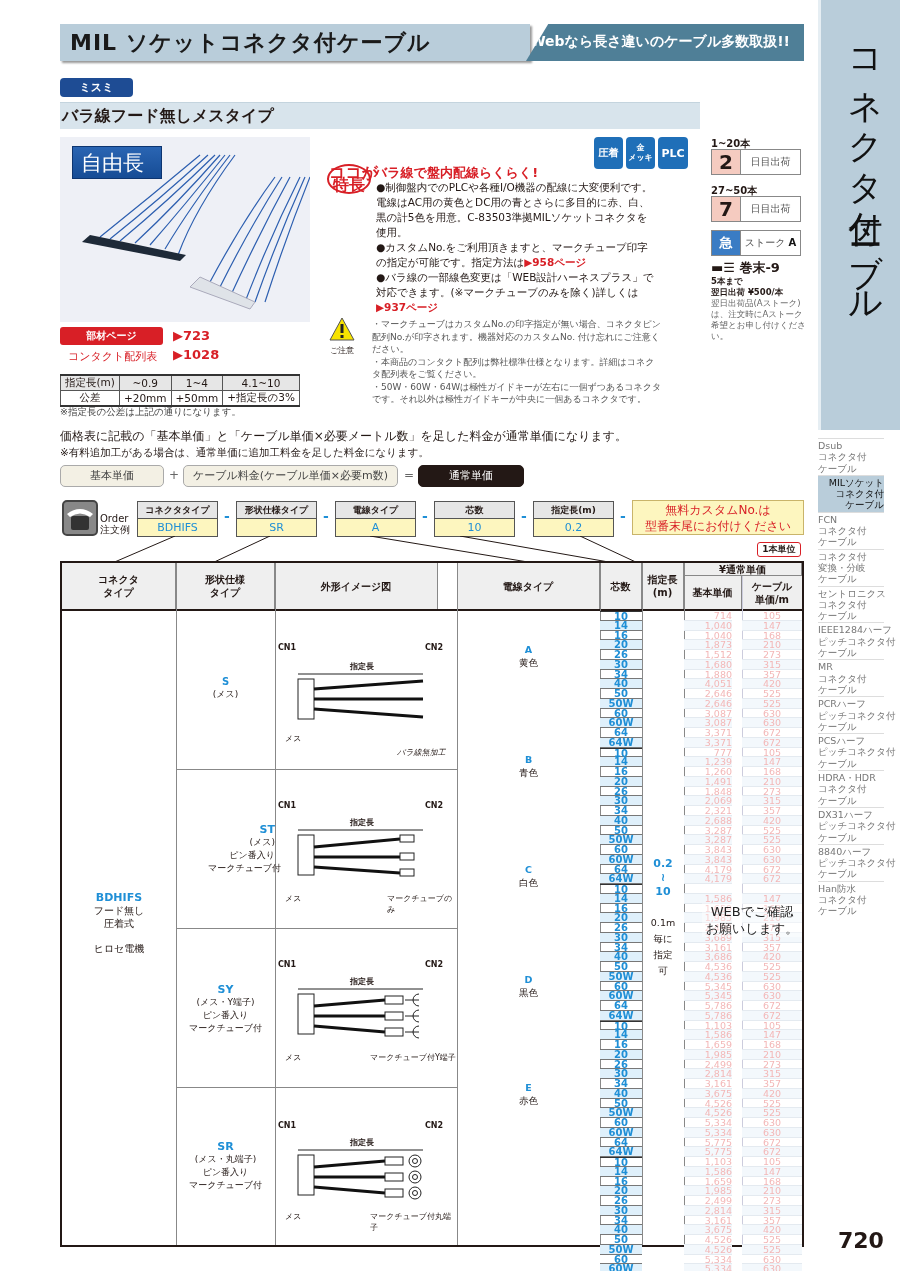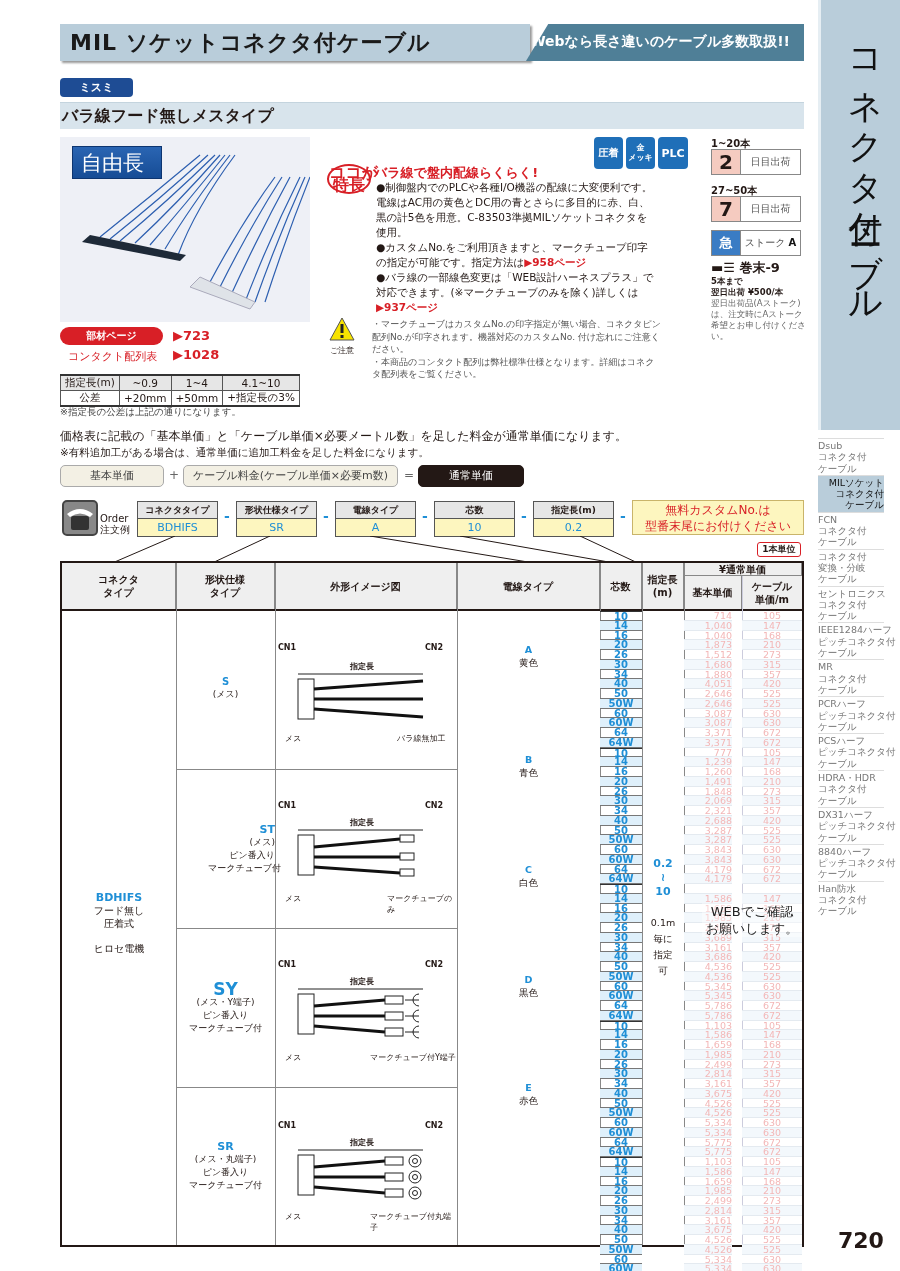--- a/index.html
+++ b/index.html
@@ -6,42 +6,42 @@
   body { width: 900px; height: 1271px; background: #fff; font-family: "DejaVu Sans", "Liberation Sans", sans-serif; color: #231815; position: relative; overflow: hidden; font-size: 10px; }
   .abs { position: absolute; }
   
   .title-bar { left: 60px; top: 24px; width: 470px; height: 37px; background: #b9cdda; box-shadow: 2px 2px 2px #999; }
   .title-bar span { position: absolute; left: 10px; top: 4px; font-size: 22px; font-weight: bold; color: #1a1a1a; letter-spacing: 1px; }
   .web-banner { left: 526px; top: 24px; width: 278px; height: 37px; background: #4f7f97; clip-path: polygon(8% 0, 100% 0, 100% 100%, 0 100%); box-shadow: 2px 2px 2px #888; }
   .web-banner span { position: absolute; right: 14px; top: 9px; color: #fff; font-size: 14px; font-weight: bold; }
   .side-band { left: 818px; top: 0; width: 82px; height: 430px; background: #b9cdda; border-left: 3px solid #e6eef3; }
   .side-band .vt { position: absolute; left: 22px; top: 28px; writing-mode: vertical-rl; font-size: 34px; color: #111; letter-spacing: 1px; }
   .misumi { left: 60px; top: 78px; width: 73px; height: 19px; background: #1e4c94; border-radius: 4px; color: #fff; font-size: 11px; font-weight: bold; text-align: center; line-height: 19px; }
-  .subtitle-bar { left: 60px; top: 102px; width: 744px; height: 27px; background: #d8e4ec; border-top: 1px solid #c4d4de; }
+  .subtitle-bar { left: 60px; top: 102px; width: 640px; height: 27px; background: #d8e4ec; border-top: 1px solid #c4d4de; }
   .subtitle-bar span { position: absolute; left: 2px; top: 3px; font-size: 16px; font-weight: bold; }
   
   .photo { left: 60px; top: 137px; width: 250px; height: 185px; background: #eef0f6; }
   .free-len { left: 72px; top: 146px; width: 90px; height: 33px; background: linear-gradient(#2a65b3, #164c95); color: #fff; font-size: 21px; line-height: 33px; padding-left: 8px; border: 1px solid #0d3570; }
   .photo svg { position: absolute; left: 0; top: 0; }
   
   .badge { height: 32px; background: #1f6fb8; color: #fff; border-radius: 4px; font-weight: bold; text-align: center; display: flex; align-items: center; justify-content: center; }
   
   .coco { left: 327px; top: 164px; width: 44px; height: 30px; border: 2px solid #d81f26; border-radius: 50%; color: #d81f26; font-weight: bold; font-size: 16px; text-align: center; line-height: 12px; padding-top: 1px; }
   .feat-title { left: 374px; top: 164px; color: #d81f26; font-weight: bold; font-size: 13px; }
   .feat { left: 376px; width: 278px; font-size: 10.5px; line-height: 15px; }
   .red { color: #d81f26; font-weight: bold; }
   .caution { left: 372px; top: 318px; width: 290px; font-size: 9px; line-height: 12.5px; color: #555; }
   .warn-tri { left: 329px; top: 317px; }
   
   .ship-label { left: 711px; font-size: 10px; font-weight: bold; }
   .ship-box { left: 711px; width: 90px; height: 26px; border: 1px solid #888; display: flex; }
   .ship-box .num { width: 29px; background: #f5cbc0; font-size: 20px; font-weight: bold; text-align: center; line-height: 24px; border-right: 1px solid #888; }
   .ship-box .lbl { flex: 1; text-align: center; line-height: 24px; font-size: 10px; color: #555; }
   
-  .parts-btn { left: 60px; top: 327px; width: 103px; height: 18px; background: #d81f26; color: #fff; border-radius: 9px; font-size: 10px; font-weight: bold; text-align: center; line-height: 18px; }
+  .parts-btn { left: 60px; top: 327px; width: 103px; height: 18px; background: #d81f26; color: #fff; border-radius: 3px; font-size: 10px; font-weight: bold; text-align: center; line-height: 18px; }
   .pg { color: #d81f26; font-size: 13px; font-weight: bold; }
   .tol { left: 60px; top: 374px; border-collapse: collapse; font-size: 10.5px; }
   .tol td { border: 1px solid #555; padding: 0 4px; text-align: center; height: 15px; }
   .tol tr:first-child td { background: #e6e6e6; border-top: 2px solid #333; }
   .tol tr:last-child td { border-bottom: 2px solid #333; }
   
   .formula-box { height: 22px; border: 1px solid #aaa; border-radius: 5px; background: #f3f0e4; font-size: 11px; text-align: center; line-height: 20px; color: #444; }
   
   .ord-box { width: 81px; border: 1px solid #555; }
   .ord-box .h { height: 17px; background: #e6e6e6; font-size: 9px; font-weight: bold; text-align: center; line-height: 16px; border-bottom: 1px solid #555; }
@@ -127,20 +127,21 @@
   <svg width="26" height="24">
       <polygon points="13,1 25,23 1,23" fill="#f7e300" stroke="#555" stroke-width="1"></polygon>
       <rect x="11.5" y="7" width="3" height="9" fill="#222"></rect>
       <rect x="11.5" y="18" width="3" height="3" fill="#222"></rect>
     </svg>
   <div style="font-size:8px;text-align:center;margin-top:2px;">ご注意</div>
 </div>
 <div class="abs caution">
   <div>・マークチューブはカスタムNo.の印字指定が無い場合、コネクタピン配列No.が印字されます。機器対応のカスタムNo. 付け忘れにご注意ください。</div>
   <div>・本商品のコンタクト配列は弊社標準仕様となります。詳細はコネクタ配列表をご覧ください。</div>
+  <div>・50W・60W・64Wは極性ガイドキーが左右に一個ずつあるコネクタです。それ以外は極性ガイドキーが中央に一個あるコネクタです。</div>
 </div>
 
 <div class="abs ship-label" style="top:137px;">1~20本</div>
 <div class="abs ship-box" style="top:149px;">
     <div class="num">2</div>
     <div class="lbl">日目出荷</div>
   </div>
 <div class="abs ship-label" style="top:184px;">27~50本</div>
 <div class="abs ship-box" style="top:196px;">
     <div class="num">7</div>
@@ -237,21 +238,21 @@
       <line x1="520" y1="0" x2="580" y2="28"></line>
   </g>
 </svg>
 
 <div class="abs tbl">
 
   <div class="th" style="left:0;top:0;width:114px;height:46px;white-space:pre;">コネクタ
 タイプ</div>
   <div class="th" style="left:114px;top:0;width:99px;height:46px;white-space:pre;">形状仕様
 タイプ</div>
-  <div class="th" style="left:213px;top:0;width:182px;height:46px;">外形イメージ図</div>
+  <div class="th" style="left:213px;top:0;width:163px;height:46px;">外形イメージ図</div>
   <div class="th" style="left:395px;top:0;width:143px;height:46px;">電線タイプ</div>
   <div class="th" style="left:538px;top:0;width:42px;height:46px;">芯数</div>
   <div class="th" style="left:580px;top:0;width:42px;height:46px;white-space:pre;">指定長
 (m)</div>
   <div class="th" style="left:622px;top:0;width:118px;height:13px;border-bottom:1px solid #888;">¥通常単価</div>
   <div class="th" style="left:622px;top:13px;width:58px;height:33px;">基本単価</div>
   <div class="th" style="left:680px;top:13px;width:60px;height:33px;white-space:pre;border-right:none;">ケーブル
 単価/m</div>
   <div class="hline" style="left:0;top:46px;width:740px;height:2px;background:#231815;"></div>
 
@@ -274,42 +275,42 @@
   <div class="hline" style="left:114px;top:365px;width:281px;"></div>
   <div class="hline" style="left:114px;top:524px;width:281px;"></div>
 
   <div class="abs" style="left:114px;top:112px;width:99px;text-align:center;font-size:9px;line-height:13px;">
       <div class="blue" style="font-size:10px;">S</div>
       <div>(メス)</div>
     </div>
   <div class="abs" style="left:114px;top:260px;width:99px;text-align:right;font-size:9px;line-height:13px;white-space:pre;padding-left:32px;"><div class="blue" style="font-size:11px;">ST</div><div>(メス)
 ピン番入り
 マークチューブ付</div></div>
-  <div class="abs" style="left:114px;top:420px;width:99px;text-align:center;font-size:9px;line-height:13px;white-space:pre;"><div class="blue" style="font-size:17px;">SY</div><div>(メス・Y端子)
+  <div class="abs" style="left:114px;top:420px;width:99px;text-align:center;font-size:9px;line-height:13px;white-space:pre;"><div class="blue" style="font-size:11px;">SY</div><div>(メス・Y端子)
 ピン番入り
 マークチューブ付</div></div>
   <div class="abs" style="left:114px;top:577px;width:99px;text-align:center;font-size:9px;line-height:13px;white-space:pre;"><div class="blue" style="font-size:11px;">SR</div><div>(メス・丸端子)
 ピン番入り
 マークチューブ付</div></div>
 
   <div class="abs" style="left:213px;top:48px;width:182px;height:158px;">
     <span class="diag-label" style="left:3px;top:32px;">CN1</span>
       <span class="diag-label" style="left:150px;top:32px;">CN2</span>
     <span class="diag-label" style="left:75px;top:50px;">指定長</span>
     <svg class="abs" style="left:0;top:0;" width="182" height="158">
         <line x1="23" y1="63" x2="148" y2="63" stroke="#222"></line>
         <rect x="23" y="68" width="16" height="40" fill="#fff" stroke="#222"></rect>
         <g stroke="#111" stroke-width="3">
           <line x1="39" y1="78" x2="148" y2="70"></line>
           <line x1="39" y1="88" x2="148" y2="88"></line>
           <line x1="39" y1="98" x2="148" y2="106"></line>
         </g>
       </svg>
     <span class="diag-label" style="left:10px;top:122px;font-weight:normal;">メス</span>
-      <span class="diag-label" style="left:122px;top:122px;font-weight:normal;">バラ線無加工</span>
+      <span class="diag-label" style="left:122px;top:136px;font-weight:normal;font-style:italic;">バラ線無加工</span>
   </div>
   <div class="abs" style="left:213px;top:206px;width:182px;height:159px;">
     <span class="diag-label" style="left:3px;top:32px;">CN1</span>
       <span class="diag-label" style="left:150px;top:32px;">CN2</span>
     <span class="diag-label" style="left:75px;top:48px;">指定長</span>
     <svg class="abs" style="left:0;top:0;" width="182" height="159">
         <line x1="23" y1="61" x2="148" y2="61" stroke="#222"></line>
         <rect x="23" y="66" width="16" height="40" fill="#fff" stroke="#222"></rect>
         <g stroke="#111" stroke-width="3">
           <line x1="39" y1="78" x2="125" y2="70"></line>

